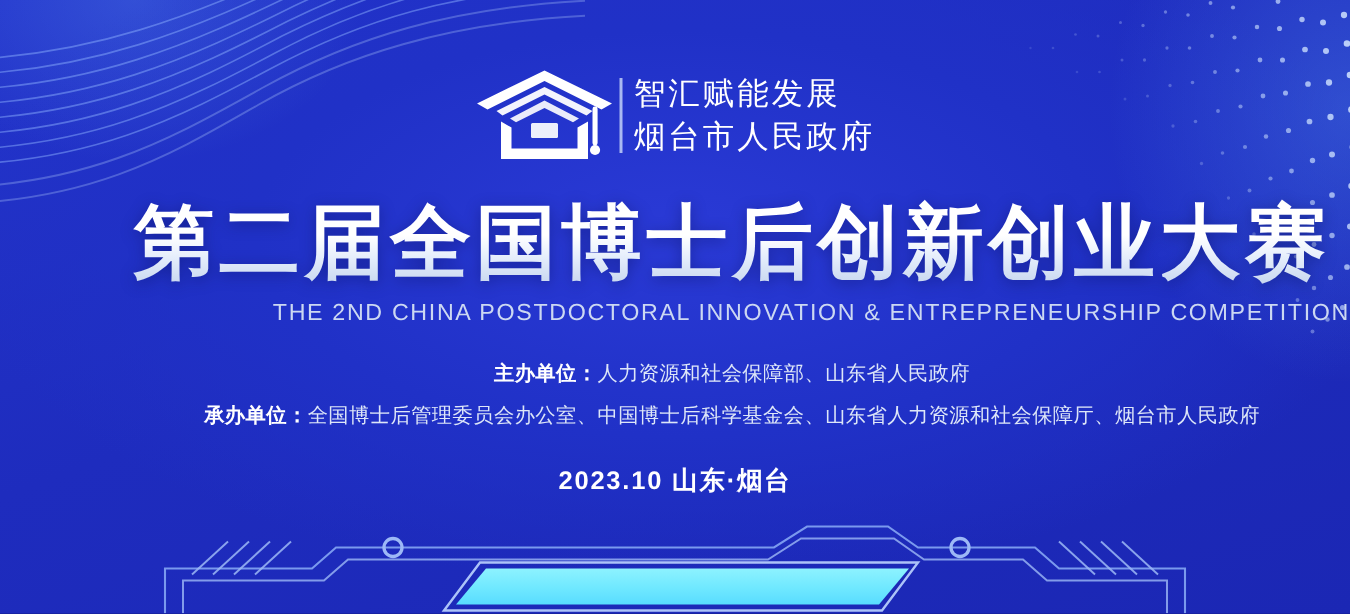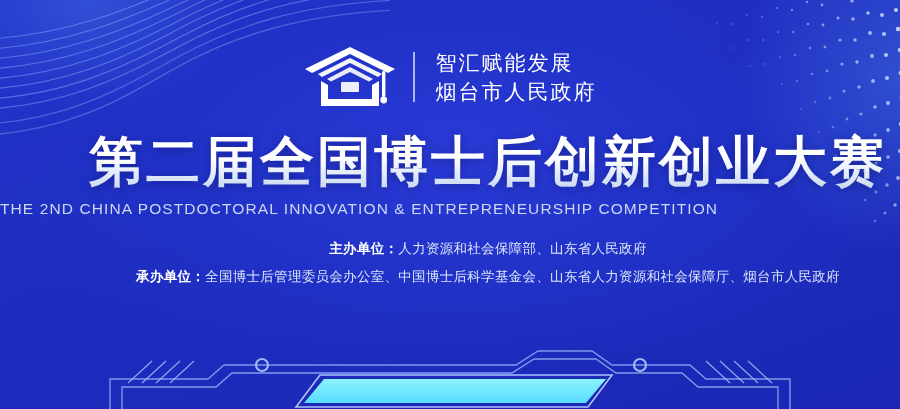--- a/index.html
+++ b/index.html
@@ -69,21 +69,21 @@
 
   
   #logo-block {
     position: absolute;
     top: 44px;
     left: 0;
     width: 900px;
     display: flex;
     justify-content: center;
     align-items: center;
-    gap: 17px;
+    gap: 4px;
   }
 
   #logo-mark {
     width: 92px;
     height: 66px;
     flex: 0 0 auto;
   }
 
   #logo-divider {
     width: 2px;
@@ -126,21 +126,21 @@
     -webkit-text-fill-color: transparent;
     filter: drop-shadow(0 2px 5px rgba(8,16,90,.45));
     padding-left: 38px;
   }
 
   #sub-title {
     position: absolute;
     top: 200px;
     left: 0;
     width: 900px;
-    text-align: left;
+    text-align: right;
     font-size: 15.5px;
     letter-spacing: 1.1px;
     color: #ccd8f2;
     white-space: nowrap;
     font-weight: 500;
   }
 
   
   .org-line {
     position: absolute;
@@ -334,20 +334,21 @@
   <div id="sub-title">THE 2ND CHINA POSTDOCTORAL INNOVATION &amp; ENTREPRENEURSHIP COMPETITION</div>
 
   <div class="org-line" id="org-host">
     <span class="org-label">主办单位：</span><span>人力资源和社会保障部、山东省人民政府</span>
   </div>
 
   <div class="org-line" id="org-organizer">
     <span class="org-label">承办单位：</span><span>全国博士后管理委员会办公室、中国博士后科学基金会、山东省人力资源和社会保障厅、烟台市人民政府</span>
   </div>
 
+  <div id="event-meta">2023.10  山东·烟台</div>
 
   <svg class="deco" id="bottom-band" viewBox="0 0 900 80" preserveAspectRatio="none">
     <defs>
       <linearGradient id="cyanbar" x1="0" y1="0" x2="0" y2="1">
         <stop offset="0%" stop-color="#8df2ff"></stop>
         <stop offset="55%" stop-color="#6fe8ff"></stop>
         <stop offset="100%" stop-color="#58dcff"></stop>
       </linearGradient>
     </defs>
 

